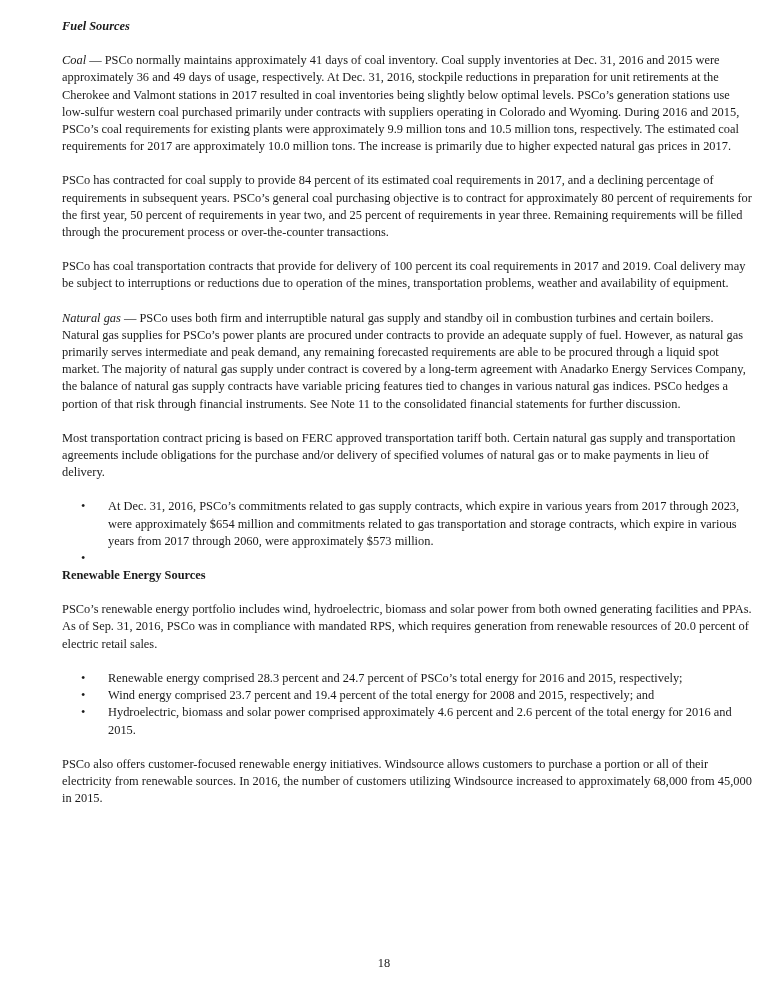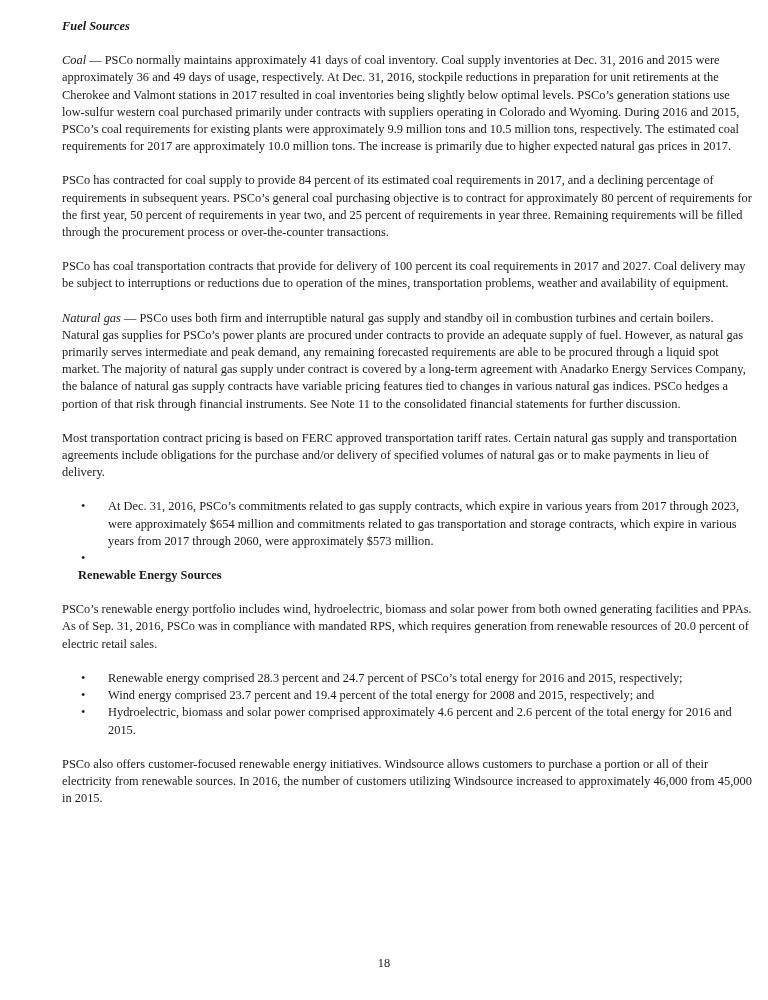--- a/index.html
+++ b/index.html
@@ -23,21 +23,21 @@
       top: 18px;
       width: 690px;
     }
     .heading-italic {
       font-style: italic;
       font-weight: bold;
       margin: 0 0 17px 0;
     }
     .heading-bold {
       font-weight: bold;
-      margin: 0 0 17px 16px;
+      margin: 0 0 17px 0;
     }
     p {
       margin: 4px 0 17px 0;
       text-align: left;
     }
     .lead {
       font-style: italic;
     }
     ul.bullets {
       list-style: none;
@@ -66,25 +66,25 @@
 <body>
 
 <div class="page">
 
   <div class="heading-italic">Fuel Sources</div>
 
   <p><span class="lead">Coal</span><span> — </span><span>PSCo normally maintains approximately 41 days of coal inventory.  Coal supply inventories at Dec. 31, 2016 and 2015 were approximately 36 and 49 days of usage, respectively.  At Dec. 31, 2016, stockpile reductions in preparation for unit retirements at the Cherokee and Valmont stations in 2017 resulted in coal inventories being slightly below optimal levels.  PSCo’s generation stations use low-sulfur western coal purchased primarily under contracts with suppliers operating in Colorado and Wyoming.  During 2016 and 2015, PSCo’s coal requirements for existing plants were approximately 9.9 million tons and 10.5 million tons, respectively.  The estimated coal requirements for 2017 are approximately 10.0 million tons. The increase is primarily due to higher expected natural gas prices in 2017.</span></p>
 
   <p>PSCo has contracted for coal supply to provide 84 percent of its estimated coal requirements in 2017, and a declining percentage of requirements in subsequent years.  PSCo’s general coal purchasing objective is to contract for approximately 80 percent of requirements for the first year, 50 percent of requirements in year two, and 25 percent of requirements in year three.  Remaining requirements will be filled through the procurement process or over-the-counter transactions.</p>
 
-  <p>PSCo has coal transportation contracts that provide for delivery of 100 percent its coal requirements in 2017 and 2027.  Coal delivery may be subject to interruptions or reductions due to operation of the mines, transportation problems, weather and availability of equipment.</p>
+  <p>PSCo has coal transportation contracts that provide for delivery of 100 percent its coal requirements in 2017 and 2019.  Coal delivery may be subject to interruptions or reductions due to operation of the mines, transportation problems, weather and availability of equipment.</p>
 
   <p><span class="lead">Natural gas</span><span> — </span><span>PSCo uses both firm and interruptible natural gas supply and standby oil in combustion turbines and certain boilers.  Natural gas supplies for PSCo’s power plants are procured under contracts to provide an adequate supply of fuel.  However, as natural gas primarily serves intermediate and peak demand, any remaining forecasted requirements are able to be procured through a liquid spot market.  The majority of natural gas supply under contract is covered by a long-term agreement with Anadarko Energy Services Company, the balance of natural gas supply contracts have variable pricing features tied to changes in various natural gas indices.  PSCo hedges a portion of that risk through financial instruments.  See Note 11 to the consolidated financial statements for further discussion.</span></p>
 
-  <p>Most transportation contract pricing is based on FERC approved transportation tariff rates. Certain natural gas supply and transportation agreements include obligations for the purchase and/or delivery of specified volumes of natural gas or to make payments in lieu of delivery.</p>
+  <p>Most transportation contract pricing is based on FERC approved transportation tariff both. Certain natural gas supply and transportation agreements include obligations for the purchase and/or delivery of specified volumes of natural gas or to make payments in lieu of delivery.</p>
 
   <ul class="bullets">
     <li>
       <span class="bullet">•</span>
       <span>At Dec. 31, 2016, PSCo’s commitments related to gas supply contracts, which expire in various years from 2017 through 2023, were approximately $654 million and commitments related to gas transportation and storage contracts, which expire in various years from 2017 through 2060, were approximately $573 million.</span>
     </li>
     <li>
       <span class="bullet">•</span>
     </li>
   </ul>
@@ -102,17 +102,17 @@
     <li>
       <span class="bullet">•</span>
       <span>Wind energy comprised 23.7 percent and 19.4 percent of the total energy for 2008 and 2015, respectively; and</span>
     </li>
     <li>
       <span class="bullet">•</span>
       <span>Hydroelectric, biomass and solar power comprised approximately 4.6 percent and 2.6 percent of the total energy for 2016 and 2015.</span>
     </li>
   </ul>
 
-  <p>PSCo also offers customer-focused renewable energy initiatives. Windsource allows customers to purchase a portion or all of their electricity from renewable sources.  In 2016, the number of customers utilizing Windsource increased to approximately 46,000 from 45,000 in 2015.</p>
+  <p>PSCo also offers customer-focused renewable energy initiatives. Windsource allows customers to purchase a portion or all of their electricity from renewable sources.  In 2016, the number of customers utilizing Windsource increased to approximately 68,000 from 45,000 in 2015.</p>
 
 </div>
 
 <div class="page-number">18</div>
 
 </body></html>

